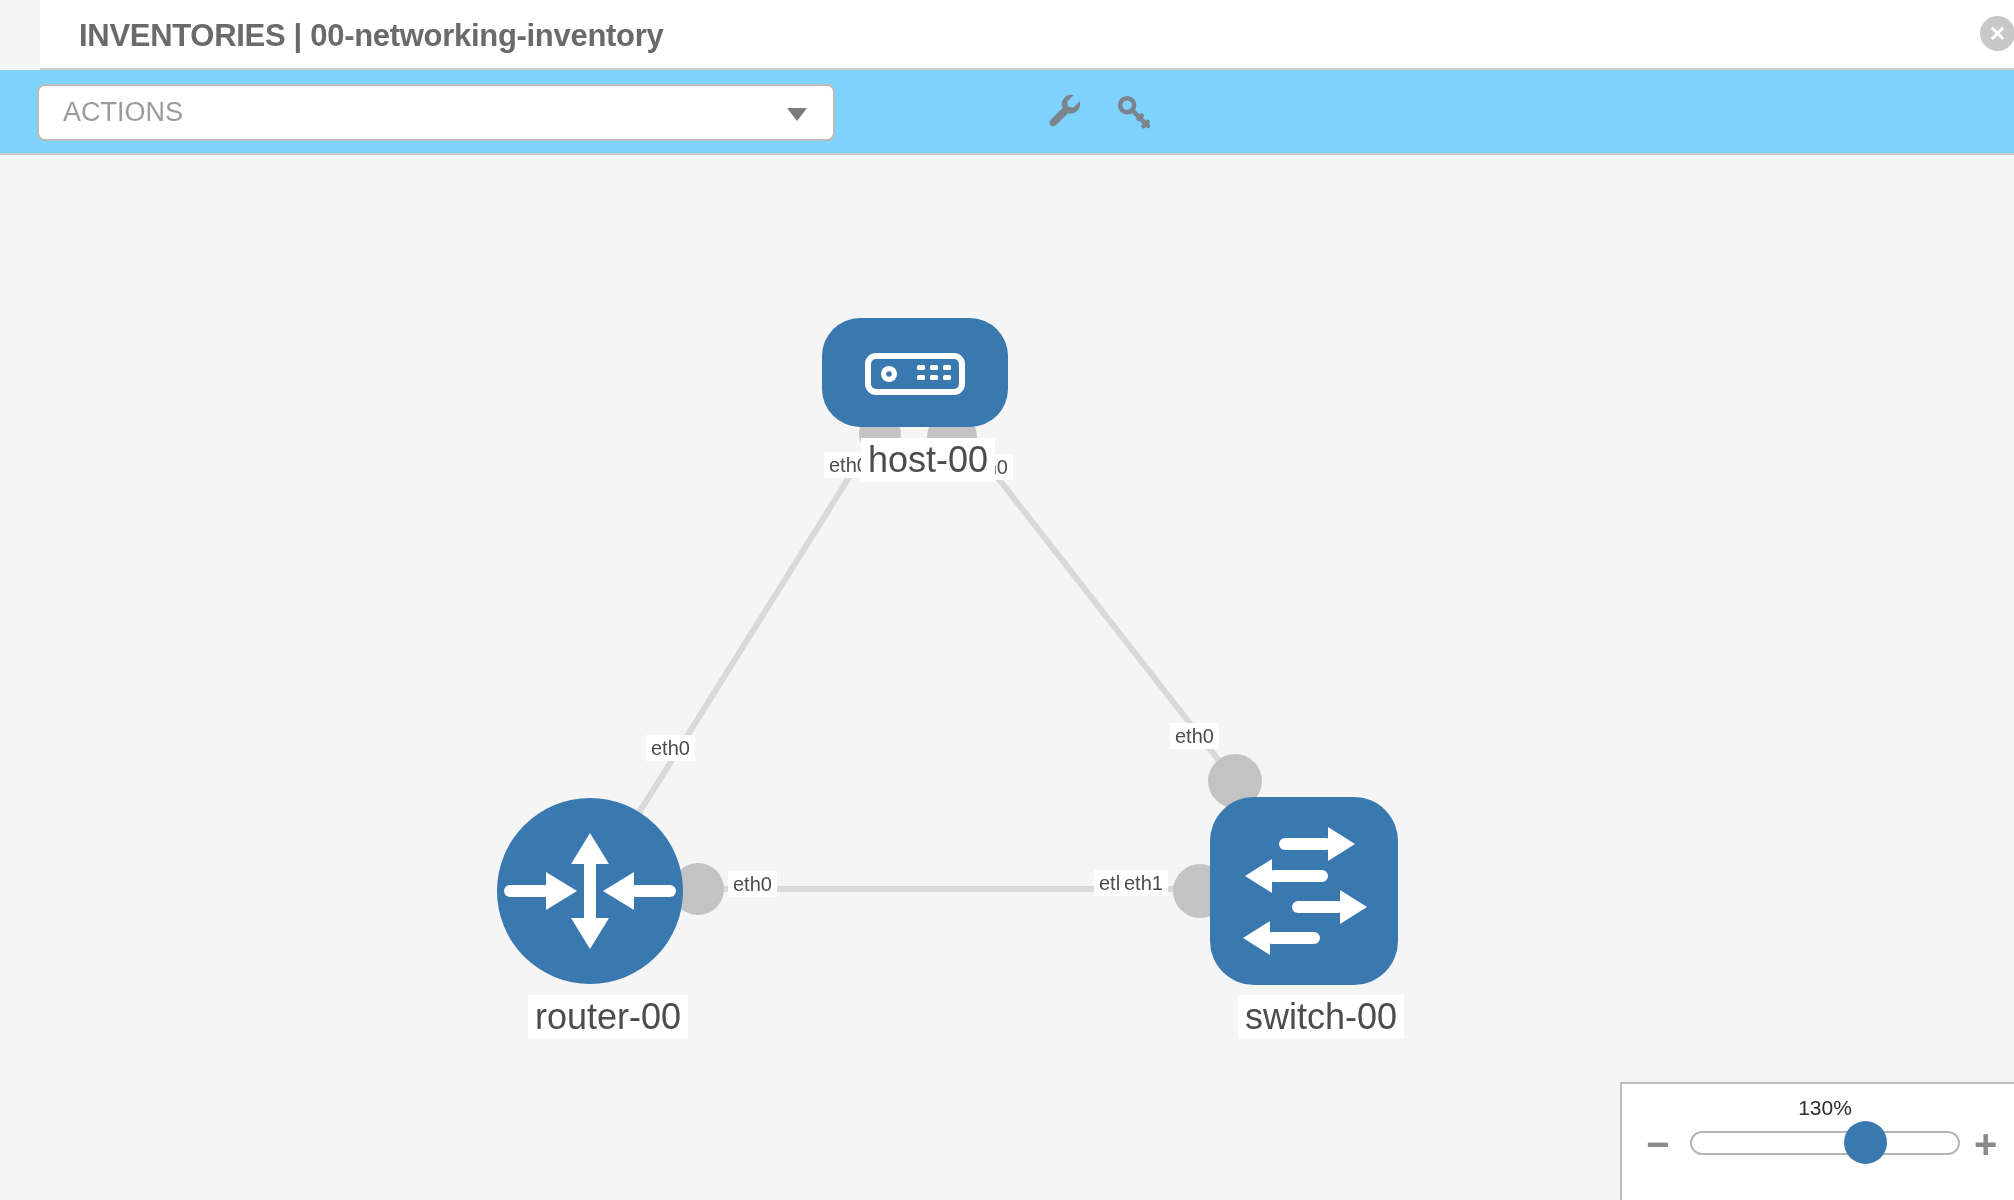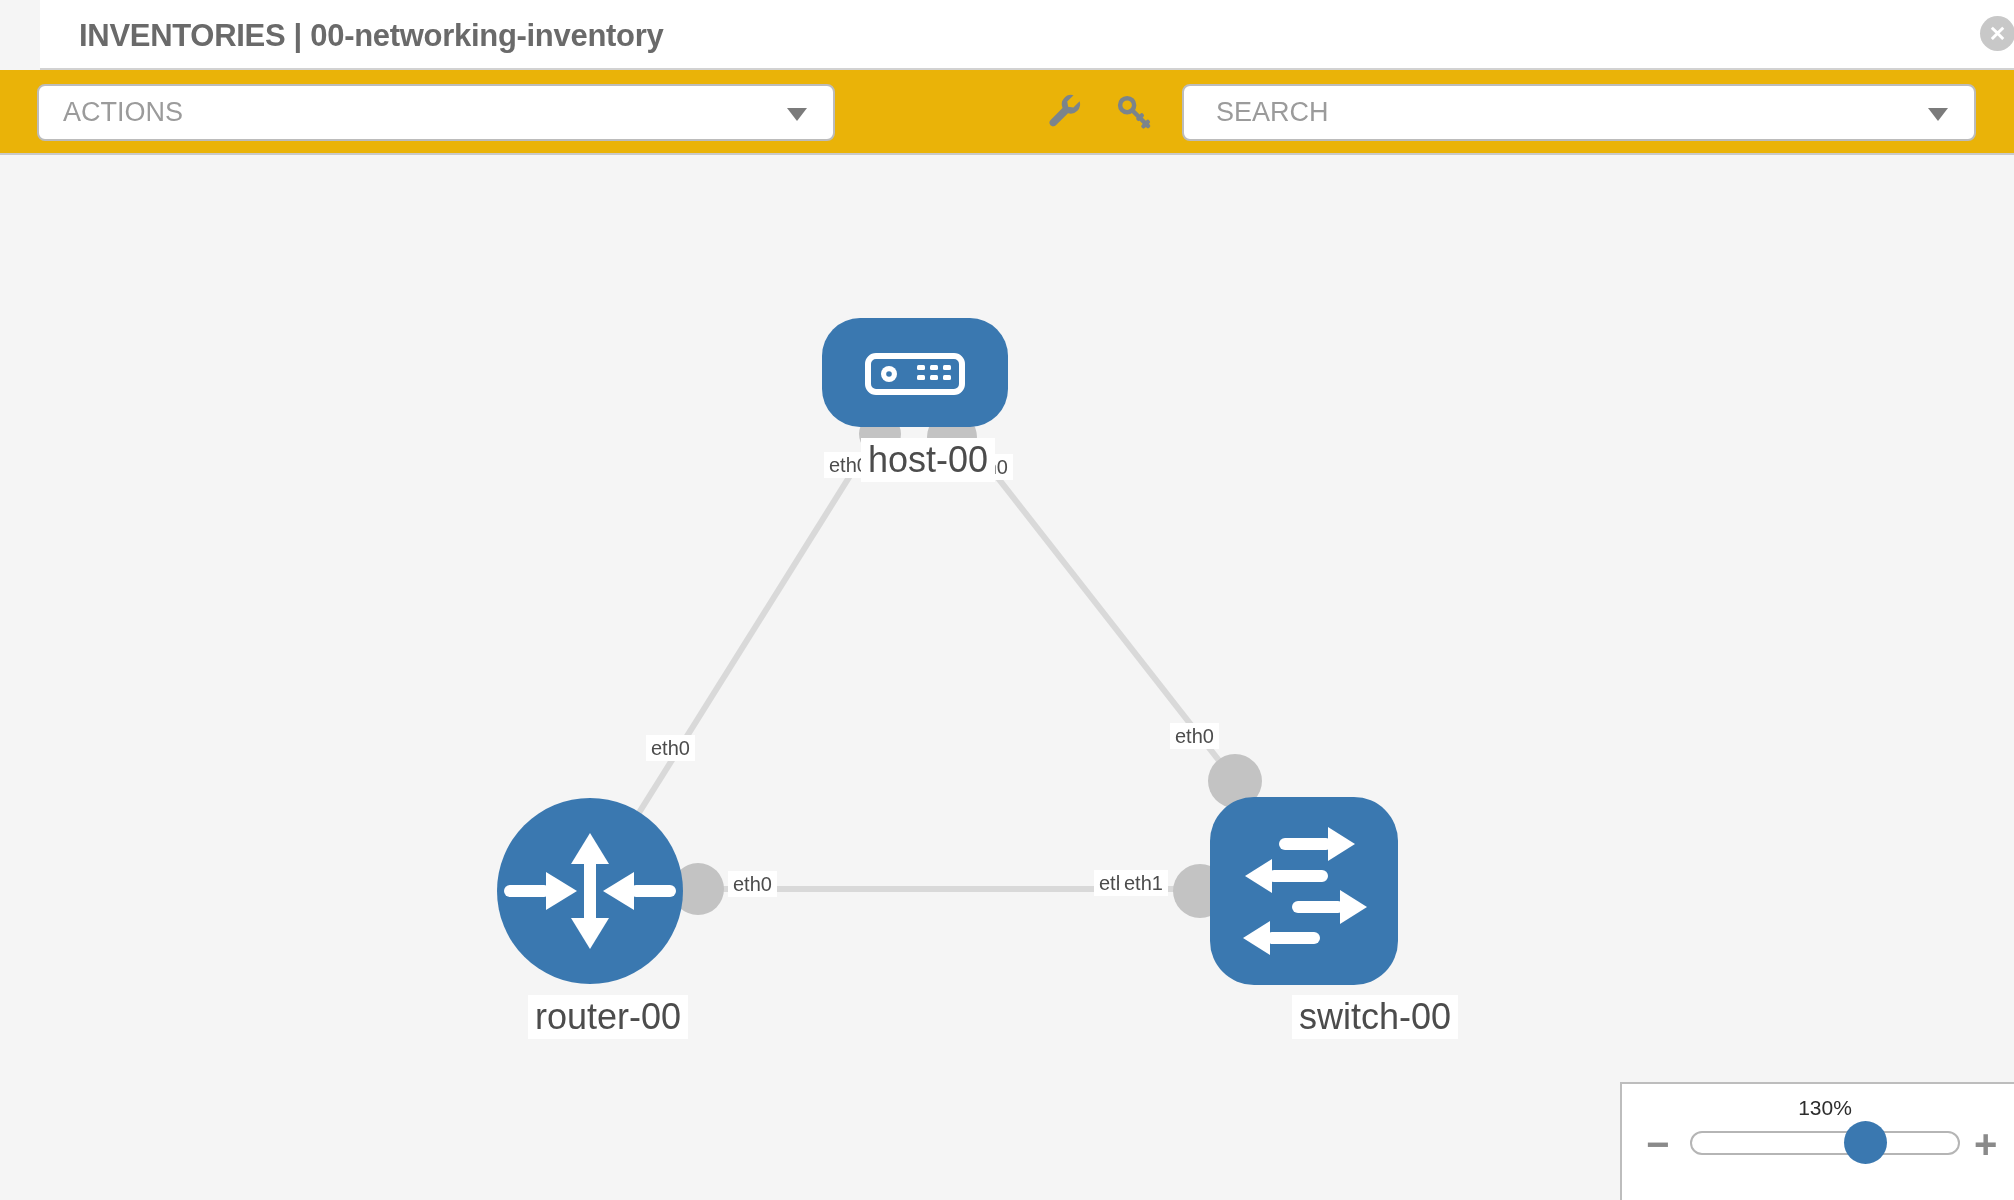--- a/index.html
+++ b/index.html
@@ -16,21 +16,21 @@
     position:absolute;left:39px;top:0;height:68px;line-height:72px;
     font-size:31px;font-weight:bold;color:#6a6a6a;letter-spacing:-0.3px;white-space:nowrap;
   }
   .close-btn{
     position:absolute;left:1940px;top:16px;width:35px;height:35px;border-radius:50%;
     background:#c8c8c8;color:#ffffff;text-align:center;line-height:35px;
     font-size:21px;font-weight:bold;cursor:pointer;
   }
   
   .tbar{
-    position:absolute;left:0;top:70px;width:2014px;height:85px;background:#eab308;
+    position:absolute;left:0;top:70px;width:2014px;height:85px;background:#7dd3fc;
     border-bottom:2px solid #c9c9c9;box-sizing:border-box;
   }
   .selbox{
     position:absolute;top:14px;height:57px;background:#ffffff;
     border:2px solid #bcbcbc;border-radius:8px;box-sizing:border-box;cursor:pointer;
   }
   .selbox .sel-label{
     position:absolute;left:24px;top:0;line-height:53px;font-size:27px;color:#9b9b9b;
   }
   .caret{
@@ -99,24 +99,20 @@
 
     <svg class="tool-ico key" viewBox="0 0 32 32">
       <g stroke="#7b848c" stroke-width="3.6" fill="none" stroke-linecap="round">
         <circle cx="10.5" cy="10.5" r="5.6"></circle>
         <path d="M15 15 L27.2 27.2"></path>
         <path d="M23.6 27.4 l3.4-3.4"></path>
         <path d="M19.6 21.4 l2.6-2.6"></path>
       </g>
     </svg>
 
-    <div class="selbox search-box">
-      <span class="sel-label">SEARCH</span>
-      <span class="caret"></span>
-    </div>
   </div>
 
   <div class="canvas">
     <svg class="topo" width="2014" height="1045" viewBox="0 155 2014 1045">
 
       <g stroke="#d9d9d9" stroke-width="6">
         <line x1="915" y1="372" x2="590" y2="891"></line>
         <line x1="915" y1="372" x2="1235" y2="781"></line>
         <line x1="590" y1="889" x2="1200" y2="889"></line>
       </g>
@@ -179,21 +175,21 @@
     <div class="chip nodename" style="left:861px;top:283px;">host-00</div>
 
     <div class="chip eth" style="left:646px;top:580px;">eth0</div>
     <div class="chip eth" style="left:1170px;top:568px;">eth0</div>
 
     <div class="chip eth" style="left:728px;top:716px;">eth0</div>
     <div class="chip eth" style="left:1094px;top:715px;">eth0</div>
     <div class="chip eth" style="left:1119px;top:715px;">eth1</div>
 
     <div class="chip nodename" style="left:528px;top:840px;">router-00</div>
-    <div class="chip nodename" style="left:1292px;top:840px;">switch-00</div>
+    <div class="chip nodename" style="left:1238px;top:840px;">switch-00</div>
 
     <div class="zoom-panel">
       <div class="zoom-level">130%</div>
       <div class="zoom-glyph zoom-minus">−</div>
       <div class="zoom-track"></div>
       <div class="zoom-knob"></div>
       <div class="zoom-glyph zoom-plus">+</div>
     </div>
   </div>
 

